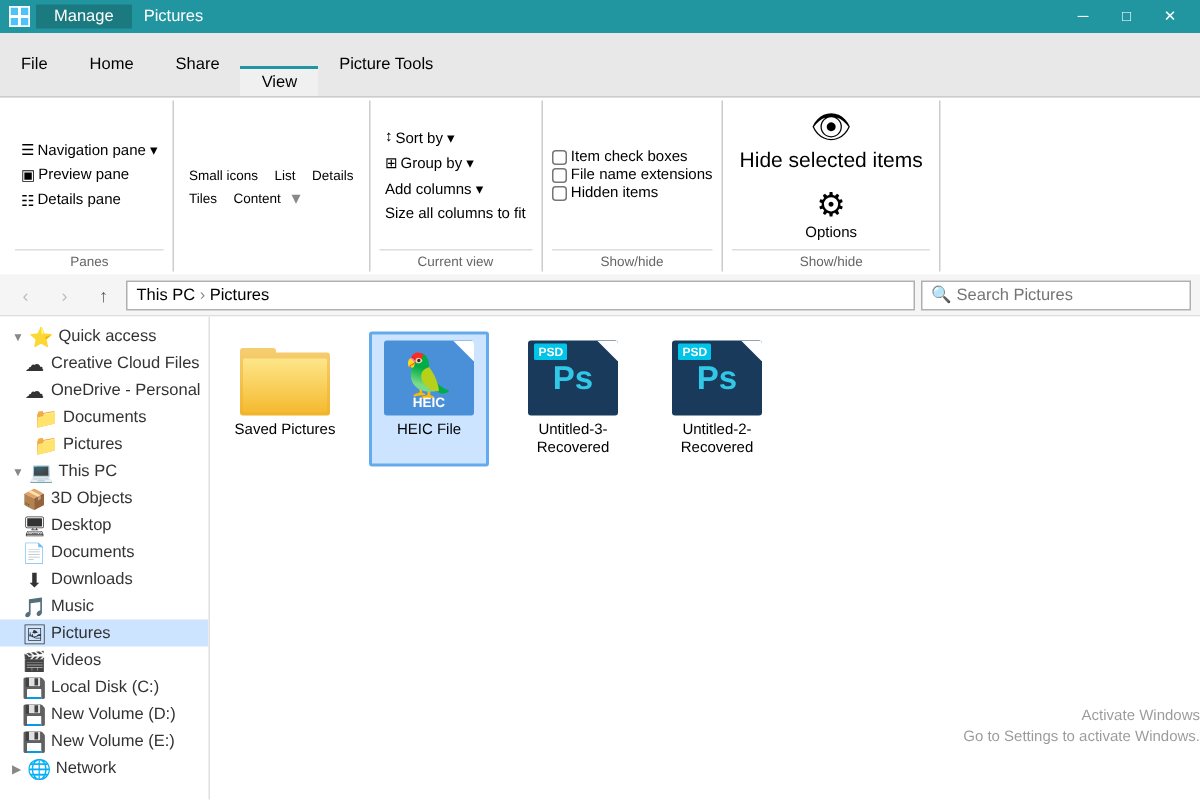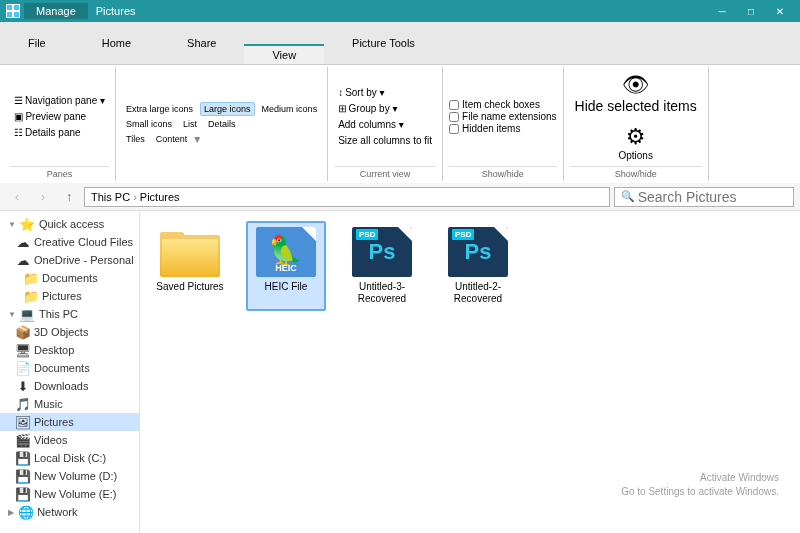--- a/index.html
+++ b/index.html
@@ -6,21 +6,21 @@
     body { font-family: 'Segoe UI', Arial, sans-serif; font-size: 12px; background: #fff; width: 800px; height: 533px; overflow: hidden; user-select: none; }
 
     
     .title-bar { background: #2196a0; height: 22px; display: flex; align-items: center; padding: 0 6px; gap: 4px; }
     .title-bar-icon { width: 14px; height: 14px; background: #fff; display: flex; align-items: center; justify-content: center; }
     .title-bar-icon svg { width: 12px; height: 12px; }
     .title-tab { background: #1a7a80; color: #fff; font-size: 11px; padding: 2px 12px; cursor: pointer; border: none; }
     .window-controls { margin-left: auto; display: flex; gap: 1px; }
     .win-btn { width: 28px; height: 18px; background: transparent; border: none; color: #fff; font-size: 10px; cursor: pointer; display: flex; align-items: center; justify-content: center; }
     .ribbon-tabs { display: flex; background: #e8e8e8; height: 22px; }
-    .ribbon-tab { padding: 3px 28px; font-size: 11px; cursor: pointer; border: none; background: transparent; }
+    .ribbon-tab { padding: 3px 14px; font-size: 11px; cursor: pointer; border: none; background: transparent; }
     .ribbon-tab.active { background: #f0f0f0; color: #000; border-top: 2px solid #2196a0; margin-top: 22px; }
 
     .ribbon-content { display: flex; padding: 2px 4px; gap: 0; align-items: stretch; min-height: 62px; }
     .ribbon-group { display: flex; flex-direction: column; border-right: 1px solid #ccc; padding: 2px 6px; min-width: 60px; }
     .ribbon-group-content { display: flex; flex: 1; align-items: center; gap: 2px; flex-wrap: wrap; }
     .ribbon-group-label { font-size: 9px; color: #666; text-align: center; padding-top: 2px; border-top: 1px solid #ddd; margin-top: 2px; }
     .ribbon-btn-large { display: flex; flex-direction: column; align-items: center; padding: 2px 4px; cursor: pointer; font-size: 10px; border: 1px solid transparent; border-radius: 2px; min-width: 44px; }
     .ribbon-btn-large .icon { font-size: 22px; }
 
     .ribbon-inline-group { display: flex; flex-direction: column; gap: 1px; }
@@ -32,21 +32,21 @@
     .layout-row { display: flex; gap: 3px; }
 
     
     .address-area { background: #f5f5f5; border-bottom: 1px solid #ddd; height: 28px; display: flex; align-items: center; padding: 0 6px; gap: 4px; }
     .nav-btn { width: 22px; height: 22px; background: transparent; border: 1px solid transparent; border-radius: 3px; cursor: pointer; display: flex; align-items: center; justify-content: center; font-size: 12px; color: #555; }
     .nav-btn.disabled { color: #bbb; cursor: default; }
     .address-bar { flex: 1; height: 20px; border: 1px solid #b0b0b0; background: #fff; padding: 0 6px; font-size: 11px; display: flex; align-items: center; gap: 3px; cursor: pointer; }
     .address-part { color: #000; }
     .address-sep { color: #888; }
     .search-bar { width: 180px; height: 20px; border: 1px solid #b0b0b0; background: #fff; padding: 0 6px; font-size: 11px; display: flex; align-items: center; gap: 3px; }
-    .search-bar input { border: none; outline: none; font-size: 14px; width: 100%; }
+    .search-bar input { border: none; outline: none; font-size: 11px; width: 100%; }
 
     
     .main-area { display: flex; height: calc(533px - 22px - 84px - 28px - 22px - 24px); }
 
     
     .sidebar { width: 140px; border-right: 1px solid #e0e0e0; overflow-y: auto; padding: 4px 0; background: #fff; flex-shrink: 0; }
     .sidebar-item { display: flex; align-items: center; gap: 4px; padding: 2px 4px 2px 8px; cursor: pointer; font-size: 11px; color: #333; white-space: nowrap; }
     .sidebar-item.selected { background: #cce4ff; }
     .sidebar-item .s-icon { width: 14px; height: 14px; flex-shrink: 0; display: flex; align-items: center; justify-content: center; font-size: 13px; }
     .sidebar-item.indent1 { padding-left: 16px; }
@@ -72,21 +72,21 @@
     .heic-img { width: 56px; height: 38px; object-fit: cover; display: flex; align-items: center; justify-content: center; overflow: hidden; position: absolute; top: 4px; left: 2px; }
     .heic-bird { font-size: 28px; }
     .heic-label { font-size: 9px; color: #fff; font-weight: bold; position: relative; z-index: 1; }
 
     
     .psd-icon { width: 60px; height: 50px; position: relative; background: #1a3a5c; display: flex; flex-direction: column; align-items: center; justify-content: center; border-radius: 2px; overflow: hidden; }
     .psd-icon::before { content: ''; position: absolute; top: 0; right: 0; width: 14px; height: 14px; background: #fff; clip-path: polygon(0 0, 100% 100%, 100% 0); }
     .psd-badge { background: #00c4e8; color: #fff; font-size: 8px; font-weight: bold; padding: 1px 3px; border-radius: 1px; position: absolute; top: 2px; left: 4px; }
     .psd-ps { font-size: 22px; font-weight: bold; color: #31c8e8; font-family: Arial; }
 
-    .activate-text { position: absolute; bottom: 34px; right: 21px; font-size: 10px; color: rgba(0,0,0,0.4); text-align: right; line-height: 1.4; }
+    .activate-text { position: absolute; bottom: 34px; right: 0; font-size: 10px; color: rgba(0,0,0,0.4); text-align: right; line-height: 1.4; }
 
     .checkbox-row { display: flex; align-items: center; gap: 3px; font-size: 10px; cursor: pointer; }
     .checkbox-row input[type=checkbox] { width: 10px; height: 10px; }
   </style>
 </head>
 <body>
 
 <div class="title-bar">
   <div class="title-bar-icon">
     <svg viewBox="0 0 12 12">
@@ -133,31 +133,20 @@
           <span>Details pane</span>
         </div>
       </div>
     </div>
     <div class="ribbon-group-label">Panes</div>
   </div>
 
   <div class="ribbon-group">
     <div class="ribbon-group-content">
       <div class="layout-icons">
-        <div class="layout-row">
-          <div class="ribbon-small-btn">
-            <span style="font-size:9px;">Extra large icons</span>
-          </div>
-          <div class="ribbon-small-btn active">
-            <span style="font-size:9px;">Large icons</span>
-          </div>
-          <div class="ribbon-small-btn">
-            <span style="font-size:9px;">Medium icons</span>
-          </div>
-        </div>
         <div class="layout-row">
           <div class="ribbon-small-btn">
             <span style="font-size:9px;">Small icons</span>
           </div>
           <div class="ribbon-small-btn">
             <span style="font-size:9px;">List</span>
           </div>
           <div class="ribbon-small-btn">
             <span style="font-size:9px;">Details</span>
           </div>

